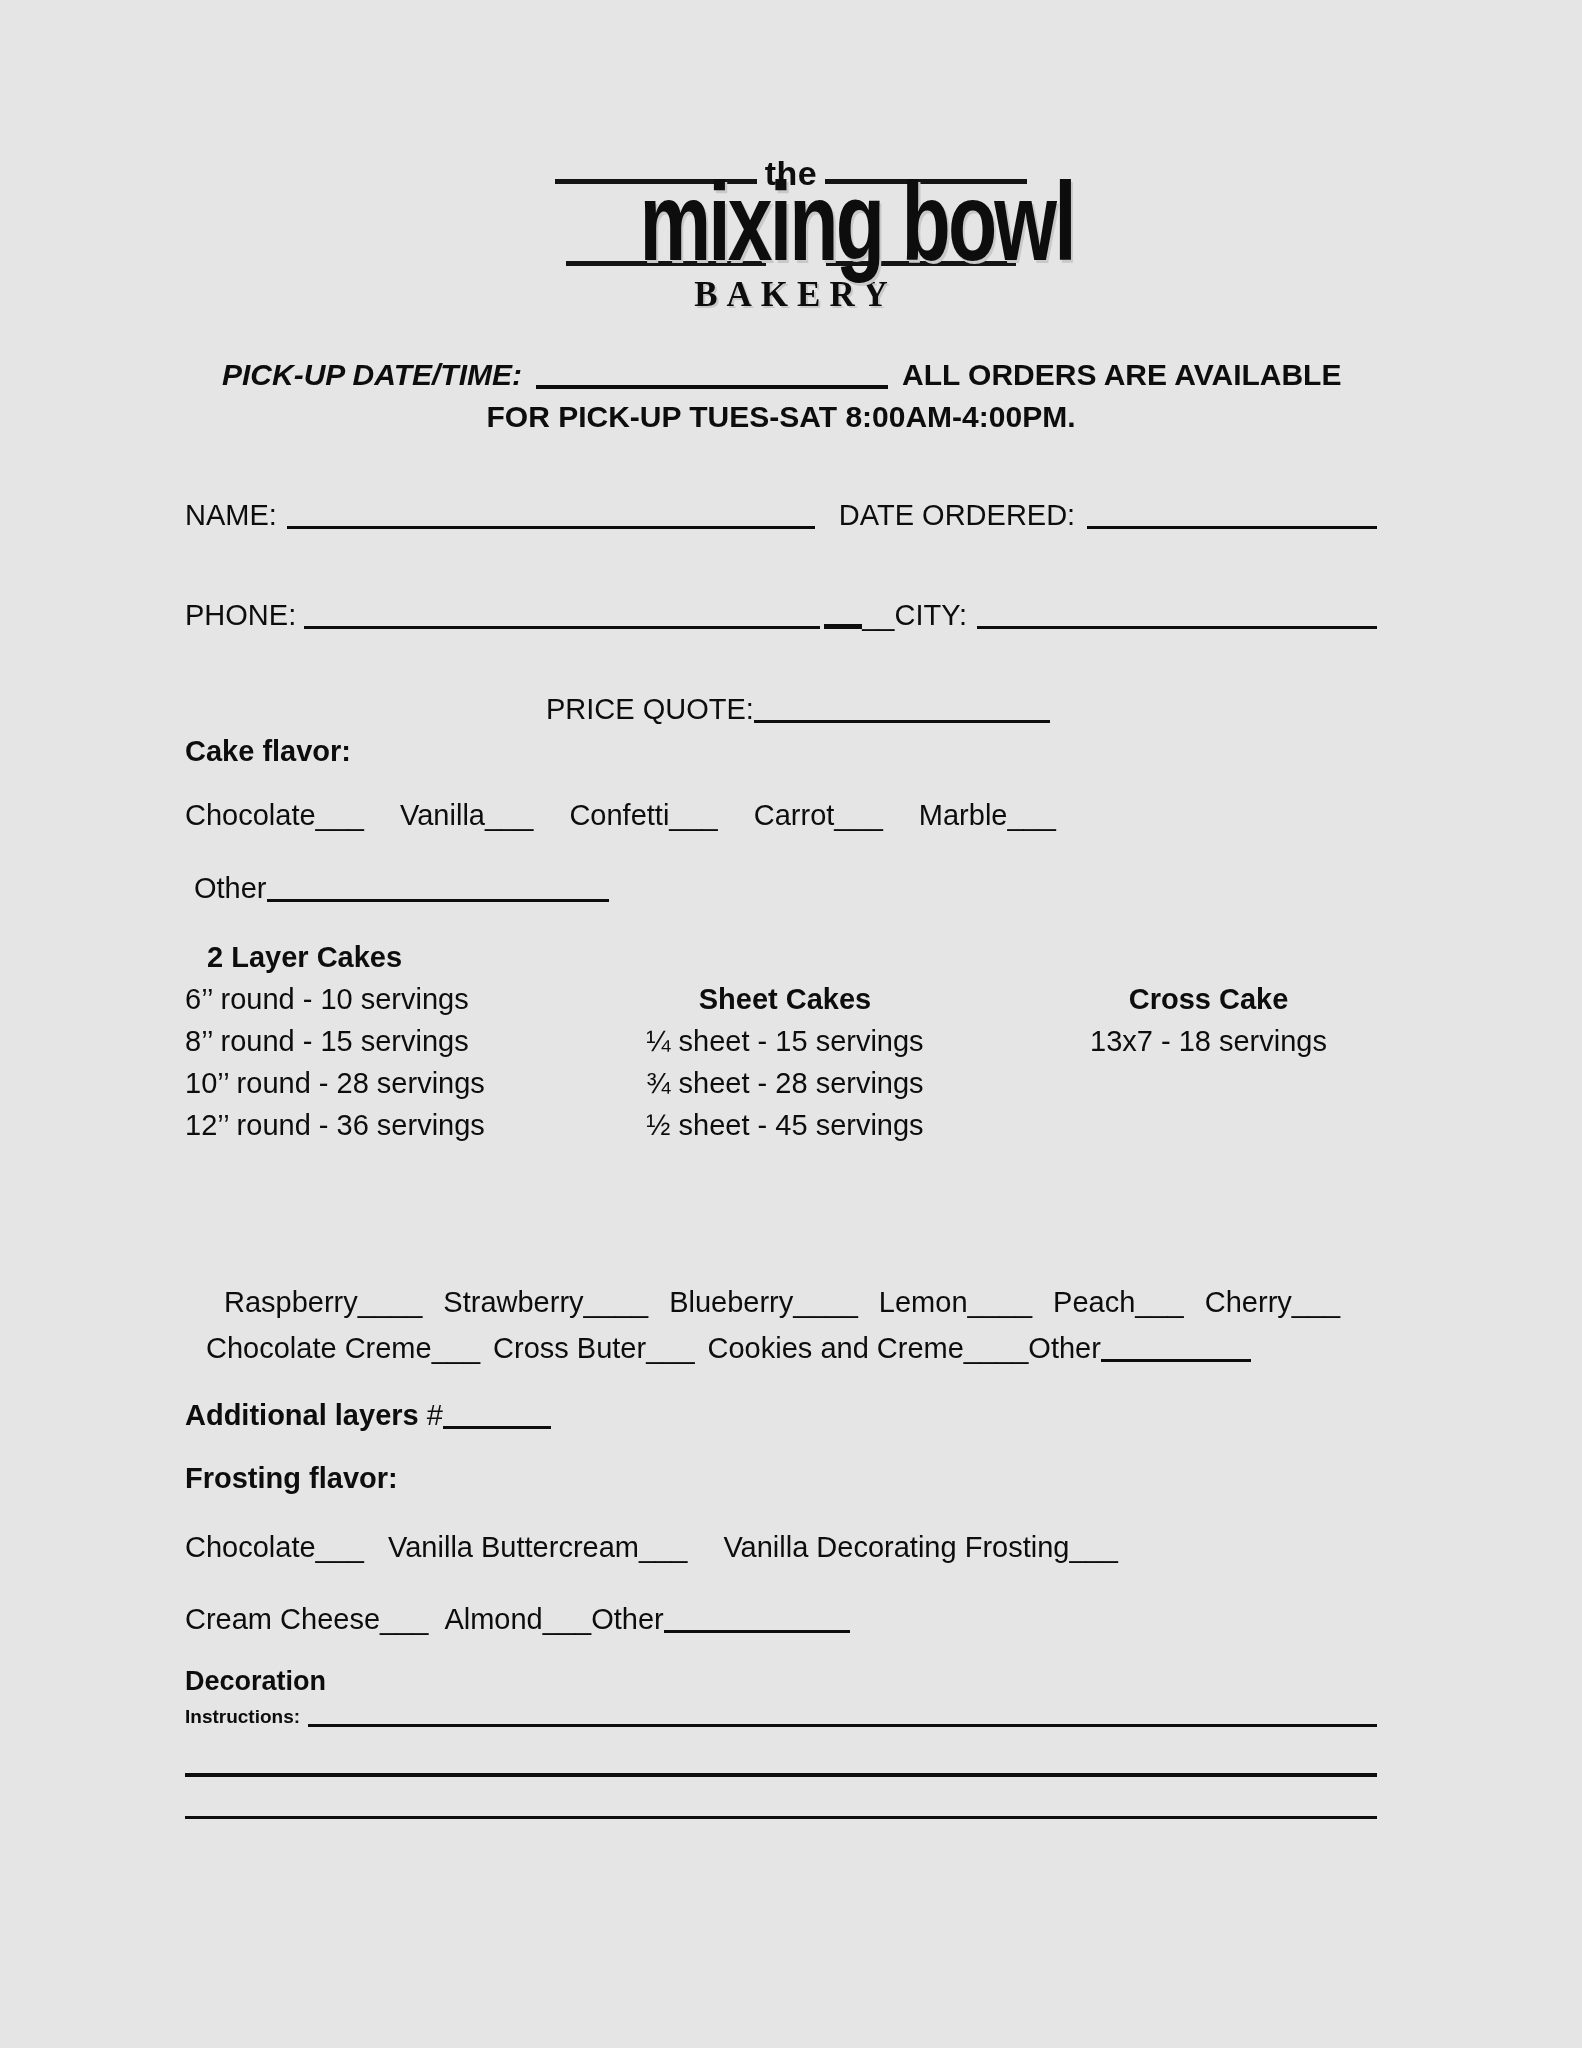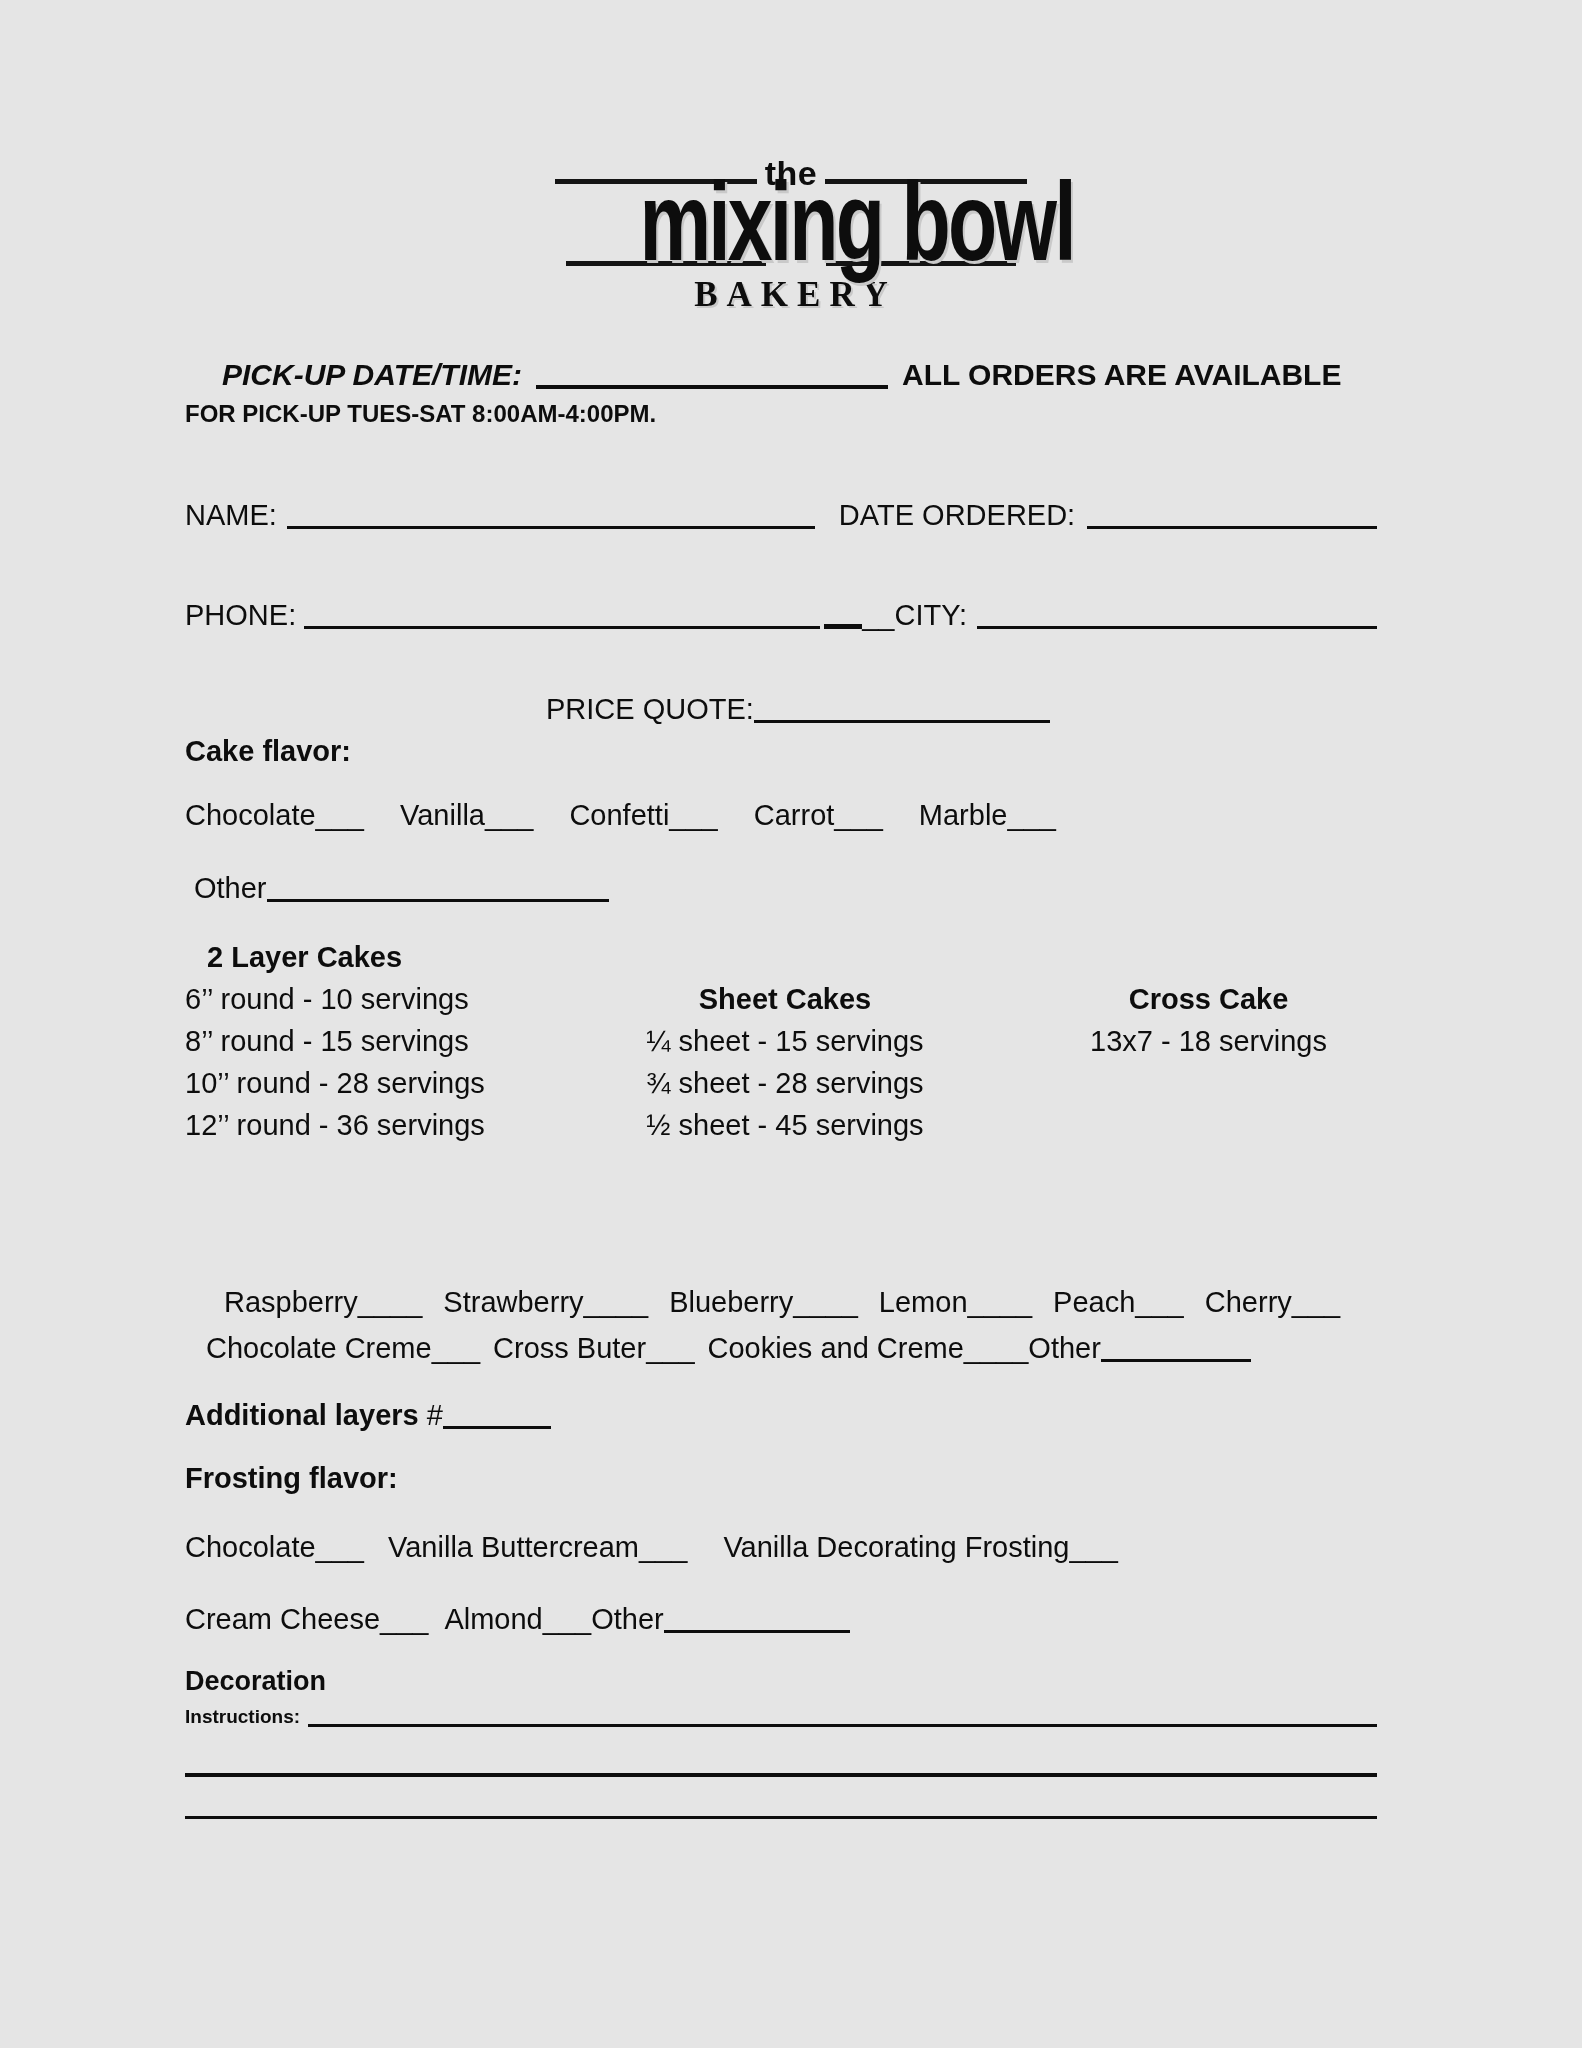--- a/index.html
+++ b/index.html
@@ -45,21 +45,21 @@
   .logo-under div { height:5px; background:#141414; }
   .lu-left { width:200px; } .lu-right { width:190px; }
   .logo-sub {
     font-family:"Liberation Serif", serif; font-weight:bold;
     font-size:35px; letter-spacing:9px; margin-top:9px; margin-left:9px;
     text-shadow:2px 2px 0 #c9c9c9;
   }
 
   
   .pickup1 { top:354px; left:222px; right:205px; gap:14px; font-size:30px; }
-  .pickup2 { top:400px; left:185px; width:1192px; font-size:24px; }
+  .pickup2 { top:400px; left:185px; width:1192px; text-align:center; font-size:30px; }
   .namerow  { top:496px; left:185px; right:205px; }
   .phonerow { top:594px; left:185px; right:205px; }
   .pricerow { top:690px; left:546px; }
 
   
   .cakeheading { top:735px; left:185px; }
   .flavors { top:799px; left:185px; }
   .flavors span { margin-right:28px; }
   .otherrow { top:869px; left:194px; }
 

